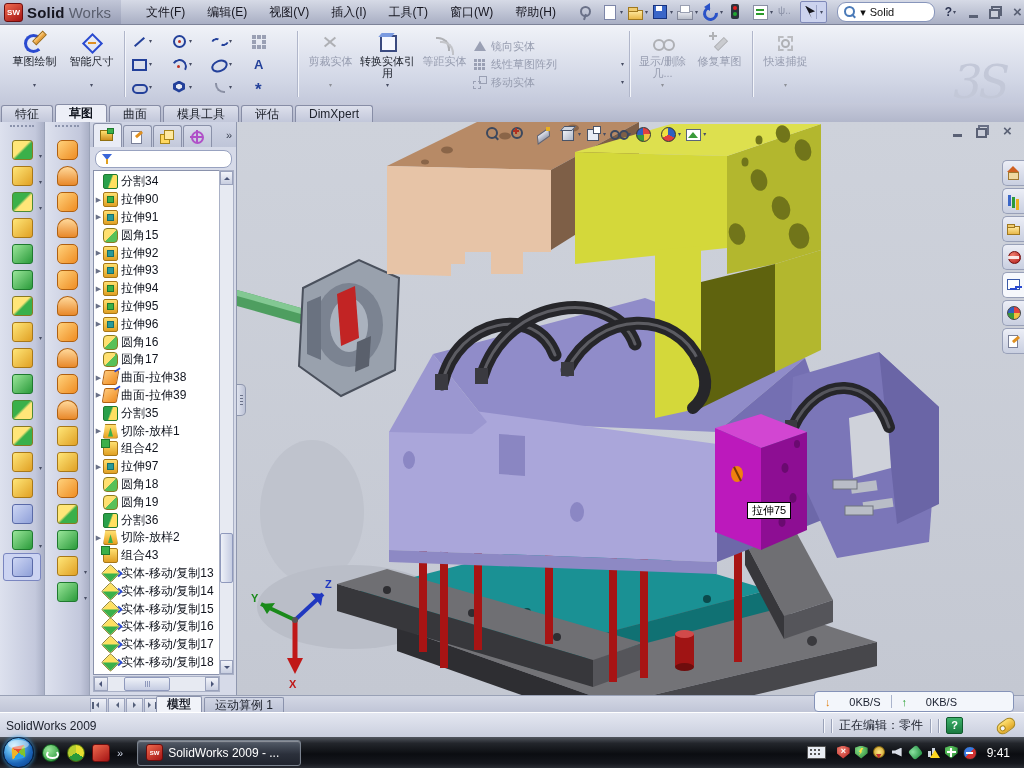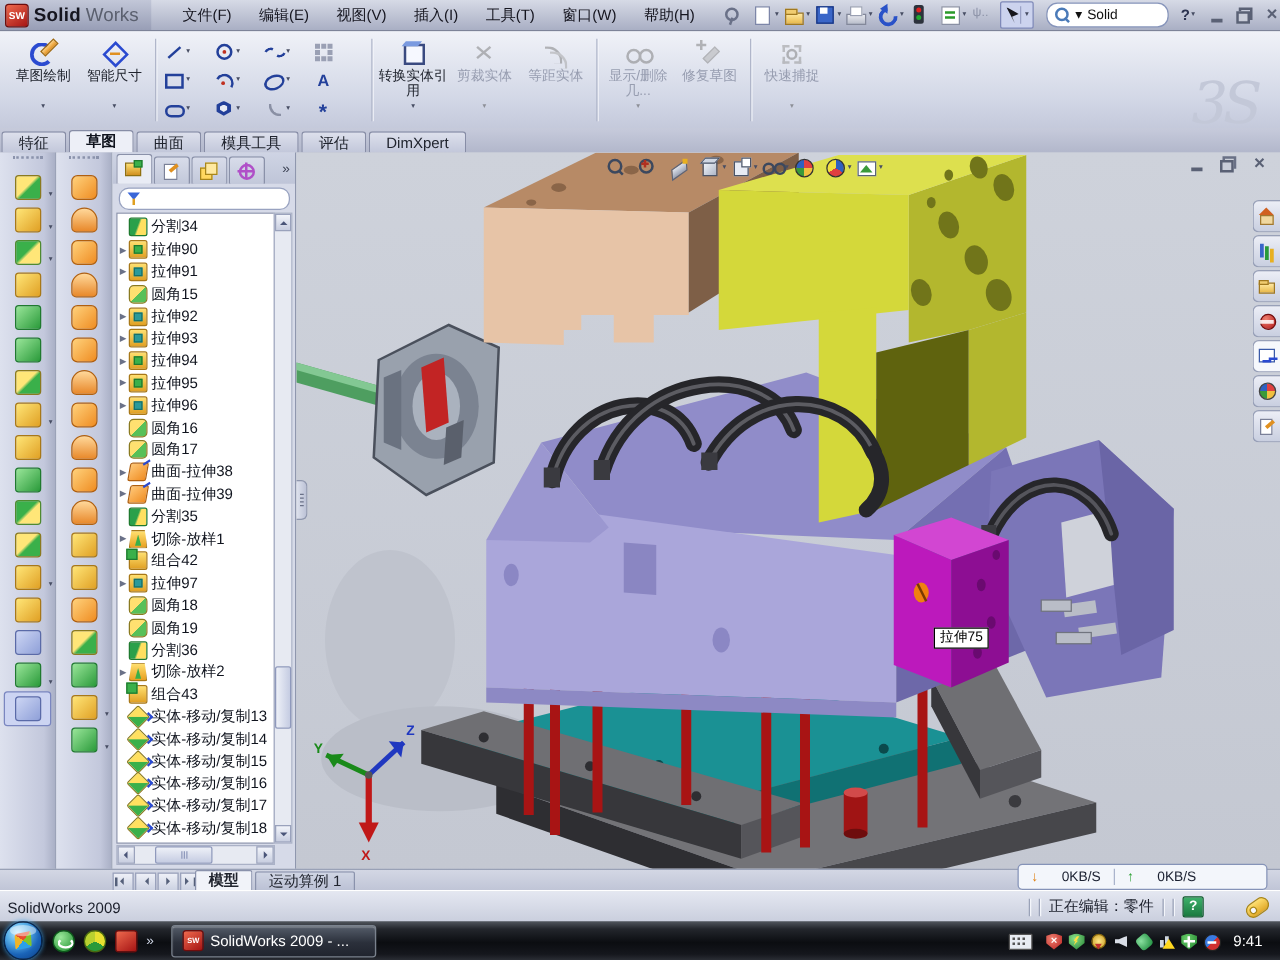--- a/index.html
+++ b/index.html
@@ -292,21 +292,21 @@
   .ql-sphere{border-radius:50%;background:conic-gradient(#e8e030 0 120deg,#2a9a3a 0 240deg,#b8d030 0);border:1px solid #4a6a10}
   .ql-sw{border-radius:3px;background:linear-gradient(145deg,#ef6a4e,#a51414);border:1px solid #6d0d0d;color:#fff;font-size:7px;font-weight:bold;text-align:center;line-height:15px}
   #qlmore{color:#cfd6e6;font-size:11px;margin-right:14px}
   .task{height:24px;border-radius:3px;border:1px solid #565c66;display:flex;align-items:center;gap:5px;padding:0 8px;margin-right:12px;
     background:linear-gradient(#3d434d,#1f232b 60%,#171a21);color:#fff;font-size:12px;white-space:nowrap;overflow:hidden;width:146px;flex:0 0 auto}
   .task.active{background:linear-gradient(#555d6a,#2b303b 55%,#20242e);border-color:#7a828e;box-shadow:inset 0 1px 1px rgba(255,255,255,.35)}
   .task .swcube{width:15px;height:15px;font-size:6px;flex:0 0 auto}
   .painticon{width:15px;height:15px;position:relative;flex:0 0 auto}
   .painticon::before{content:"";position:absolute;width:10px;height:9px;background:#e8e3d8;border:1px solid #8a8478;border-radius:50% 50% 40% 40%;left:1px;top:4px}
   .painticon::after{content:"";position:absolute;width:3px;height:8px;background:#c09040;left:9px;top:0;transform:rotate(35deg);border:1px solid #7a5a20}
-  #tray{margin-left:auto;display:flex;align-items:flex-end;gap:5px;margin-right:6px}
+  #tray{margin-left:auto;display:flex;align-items:flex-start;gap:5px;margin-right:6px}
   .kbicon{width:17px;height:11px;background:#e8ecf2;border:1px solid #555;border-radius:1px;position:relative;margin-right:6px}
   .kbicon::before{content:"";position:absolute;left:2px;top:2px;width:2px;height:2px;background:#555;
     box-shadow:4px 0 #555,8px 0 #555,0 4px #555,4px 4px #555,8px 4px #555}
   .tri{width:13px;height:13px;position:relative;flex:0 0 auto}
   .tri::before,.tri::after{content:"";position:absolute}
   .tray-security-red::before{width:13px;height:13px;background:radial-gradient(circle at 35% 30%,#f08070,#b01818);clip-path:polygon(50% 0,100% 18%,100% 60%,50% 100%,0 60%,0 18%);left:0;top:0}
   .tray-security-red::after{content:"×";color:#fff;font-size:9px;font-weight:bold;left:4px;top:0}
   .tray-shield-green::before{width:13px;height:13px;background:radial-gradient(circle at 35% 30%,#8ae08a,#1a7a2a);clip-path:polygon(50% 0,100% 18%,100% 60%,50% 100%,0 60%,0 18%);left:0;top:0}
   .tray-shield-green::after{width:5px;height:8px;background:#ffe040;clip-path:polygon(60% 0,100% 0,50% 50%,75% 50%,0 100%,35% 55%,0 55%);left:4px;top:2px}
   .tray-badge::before{width:10px;height:10px;border-radius:50%;background:radial-gradient(#ffe88a,#c89a20);border:1px solid #8a6a10;left:0;top:0}
@@ -451,42 +451,59 @@
         <span class="sg sg-sfillet"></span>
         <span class="caret">▾</span>
       </span>
       <span class="sgcell">
         <span class="sg sg-point"></span>
         <span class="caret" style="visibility: hidden;">▾</span>
       </span>
     </div>
   <div class="rsep"></div>
   <span style="display:flex">
+      <div class="rbtn off">
+        <span class="ic">
+          <span class="ri ri-trim"></span>
+        </span>
+        <div class="lbl">剪裁实体</div>
+        <span class="caret">▾</span>
+      </div>
       <div class="rbtn on">
         <span class="ic">
           <span class="ri ri-convert"></span>
         </span>
         <div class="lbl">转换实体引用</div>
         <span class="caret">▾</span>
       </div>
       <div class="rbtn off">
         <span class="ic">
-          <span class="ri ri-trim"></span>
-        </span>
-        <div class="lbl">剪裁实体</div>
-        <span class="caret">▾</span>
-      </div>
-      <div class="rbtn off">
-        <span class="ic">
           <span class="ri ri-offset"></span>
         </span>
         <div class="lbl">等距实体</div>
         <span class="caret" style="visibility: hidden;">▾</span>
       </div>
     </span>
+  <div id="stack">
+      <div class="stk">
+        <span class="si si-mirror"></span>
+        <span>镜向实体</span>
+        <span class="caret" style="visibility: hidden;">▾</span>
+      </div>
+      <div class="stk">
+        <span class="si si-pattern"></span>
+        <span>线性草图阵列</span>
+        <span class="caret">▾</span>
+      </div>
+      <div class="stk">
+        <span class="si si-move"></span>
+        <span>移动实体</span>
+        <span class="caret">▾</span>
+      </div>
+    </div>
   <div class="rsep"></div>
   <span style="display:flex">
       <div class="rbtn off">
         <span class="ic">
           <span class="ri ri-relations"></span>
         </span>
         <div class="lbl">显示/删除几...</div>
         <span class="caret">▾</span>
       </div>
       <div class="rbtn off">

